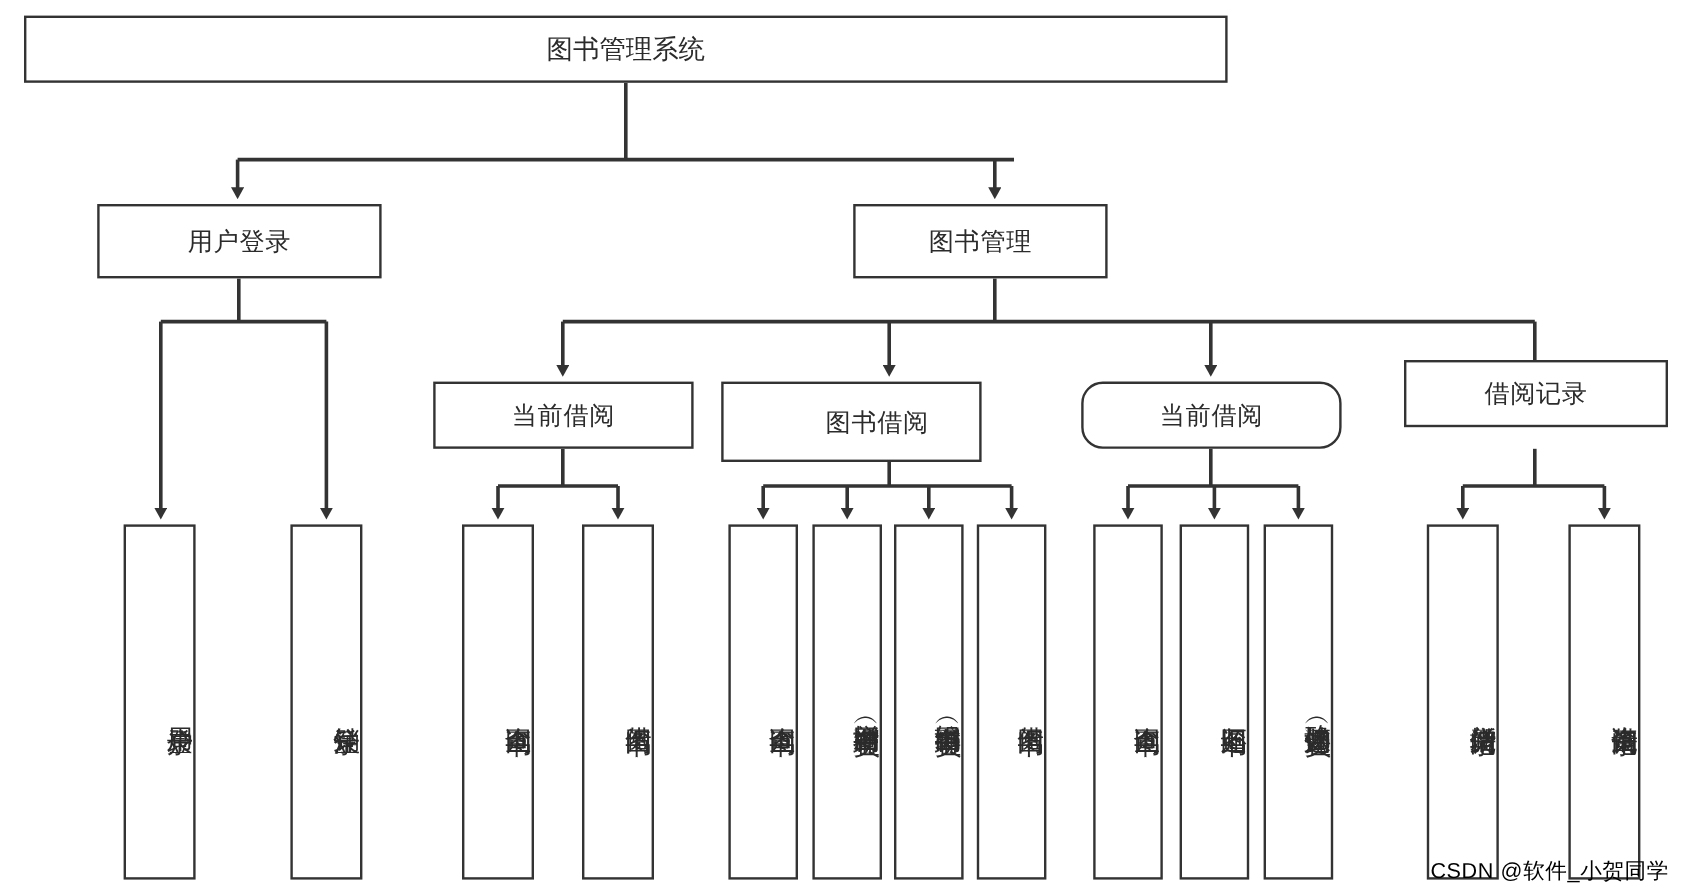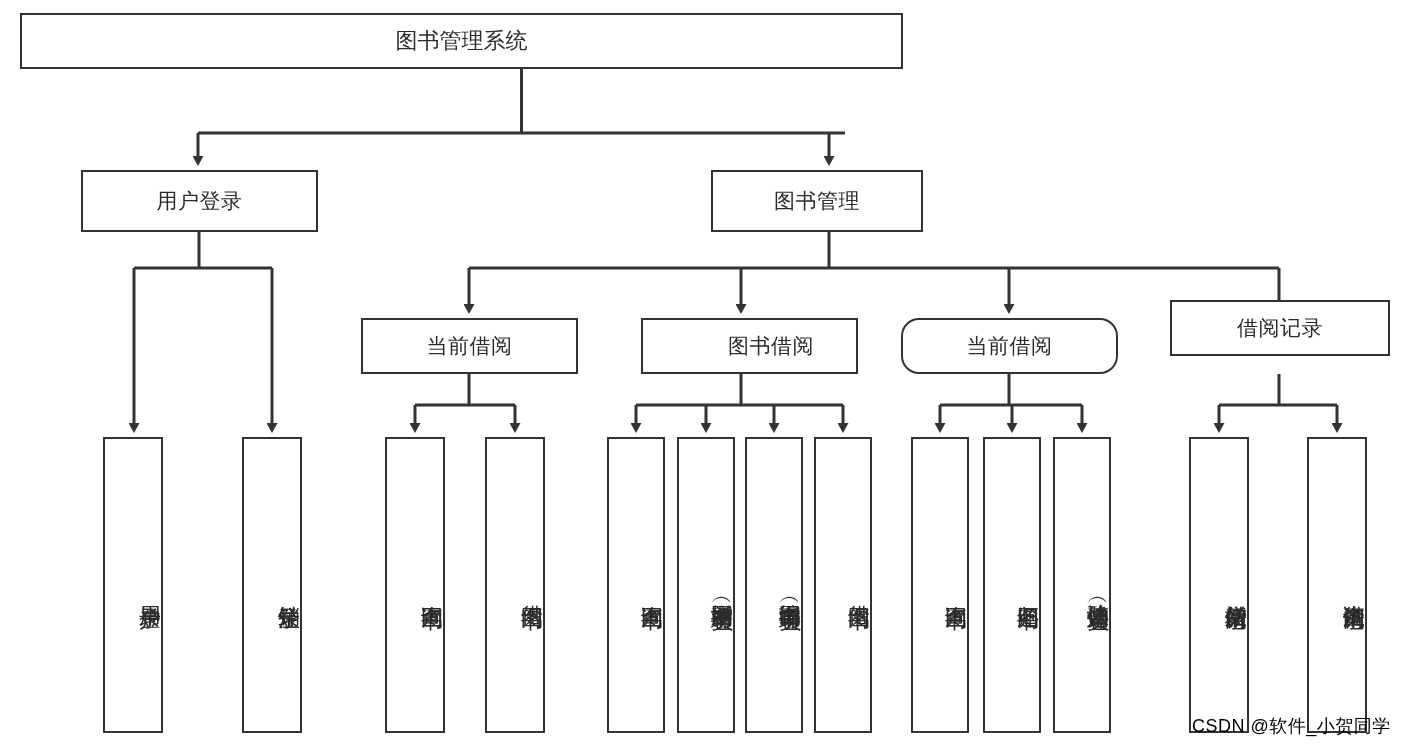--- a/index.html
+++ b/index.html
@@ -114,35 +114,35 @@
       <path d="M1012,405 L1012,424" marker-end="url(#arrow)"></path>
       <path d="M1082,405 L1082,424" marker-end="url(#arrow)"></path>
 
       <path d="M1279,374 L1279,405"></path>
       <path d="M1219,405 L1337,405"></path>
       <path d="M1219,405 L1219,424" marker-end="url(#arrow)"></path>
       <path d="M1337,405 L1337,424" marker-end="url(#arrow)"></path>
     </g>
   </svg>
 
-  <div class="node node-root" style="left:20px; top:13px; width:883px; height:56px;">
+  <div class="node node-root" style="left:20px; top:13px; width:1003px; height:56px;">
     <span>图书管理系统</span>
   </div>
 
   <div class="node node-h" style="left:81px; top:170px; width:237px; height:62px;">
     <span>用户登录</span>
   </div>
   <div class="node node-h" style="left:711px; top:170px; width:212px; height:62px;">
     <span>图书管理</span>
   </div>
 
   <div class="node node-h" style="left:361px; top:318px; width:217px; height:56px;">
     <span>当前借阅</span>
   </div>
-  <div class="node node-h" style="left:641px; top:318px; width:217px; height:56px;padding-left:43px;">
+  <div class="node node-h" style="left:601px; top:318px; width:217px; height:67px;padding-left:43px;">
     <span>图书借阅</span>
   </div>
   <div class="node node-h" style="left:901px; top:318px; width:217px; height:56px;border-radius:18px;">
     <span>当前借阅</span>
   </div>
   <div class="node node-h" style="left:1170px; top:300px; width:220px; height:56px;">
     <span>借阅记录</span>
   </div>
 
   <div class="node node-v" style="left:103px; top:437px; width:60px; height:296px;">

